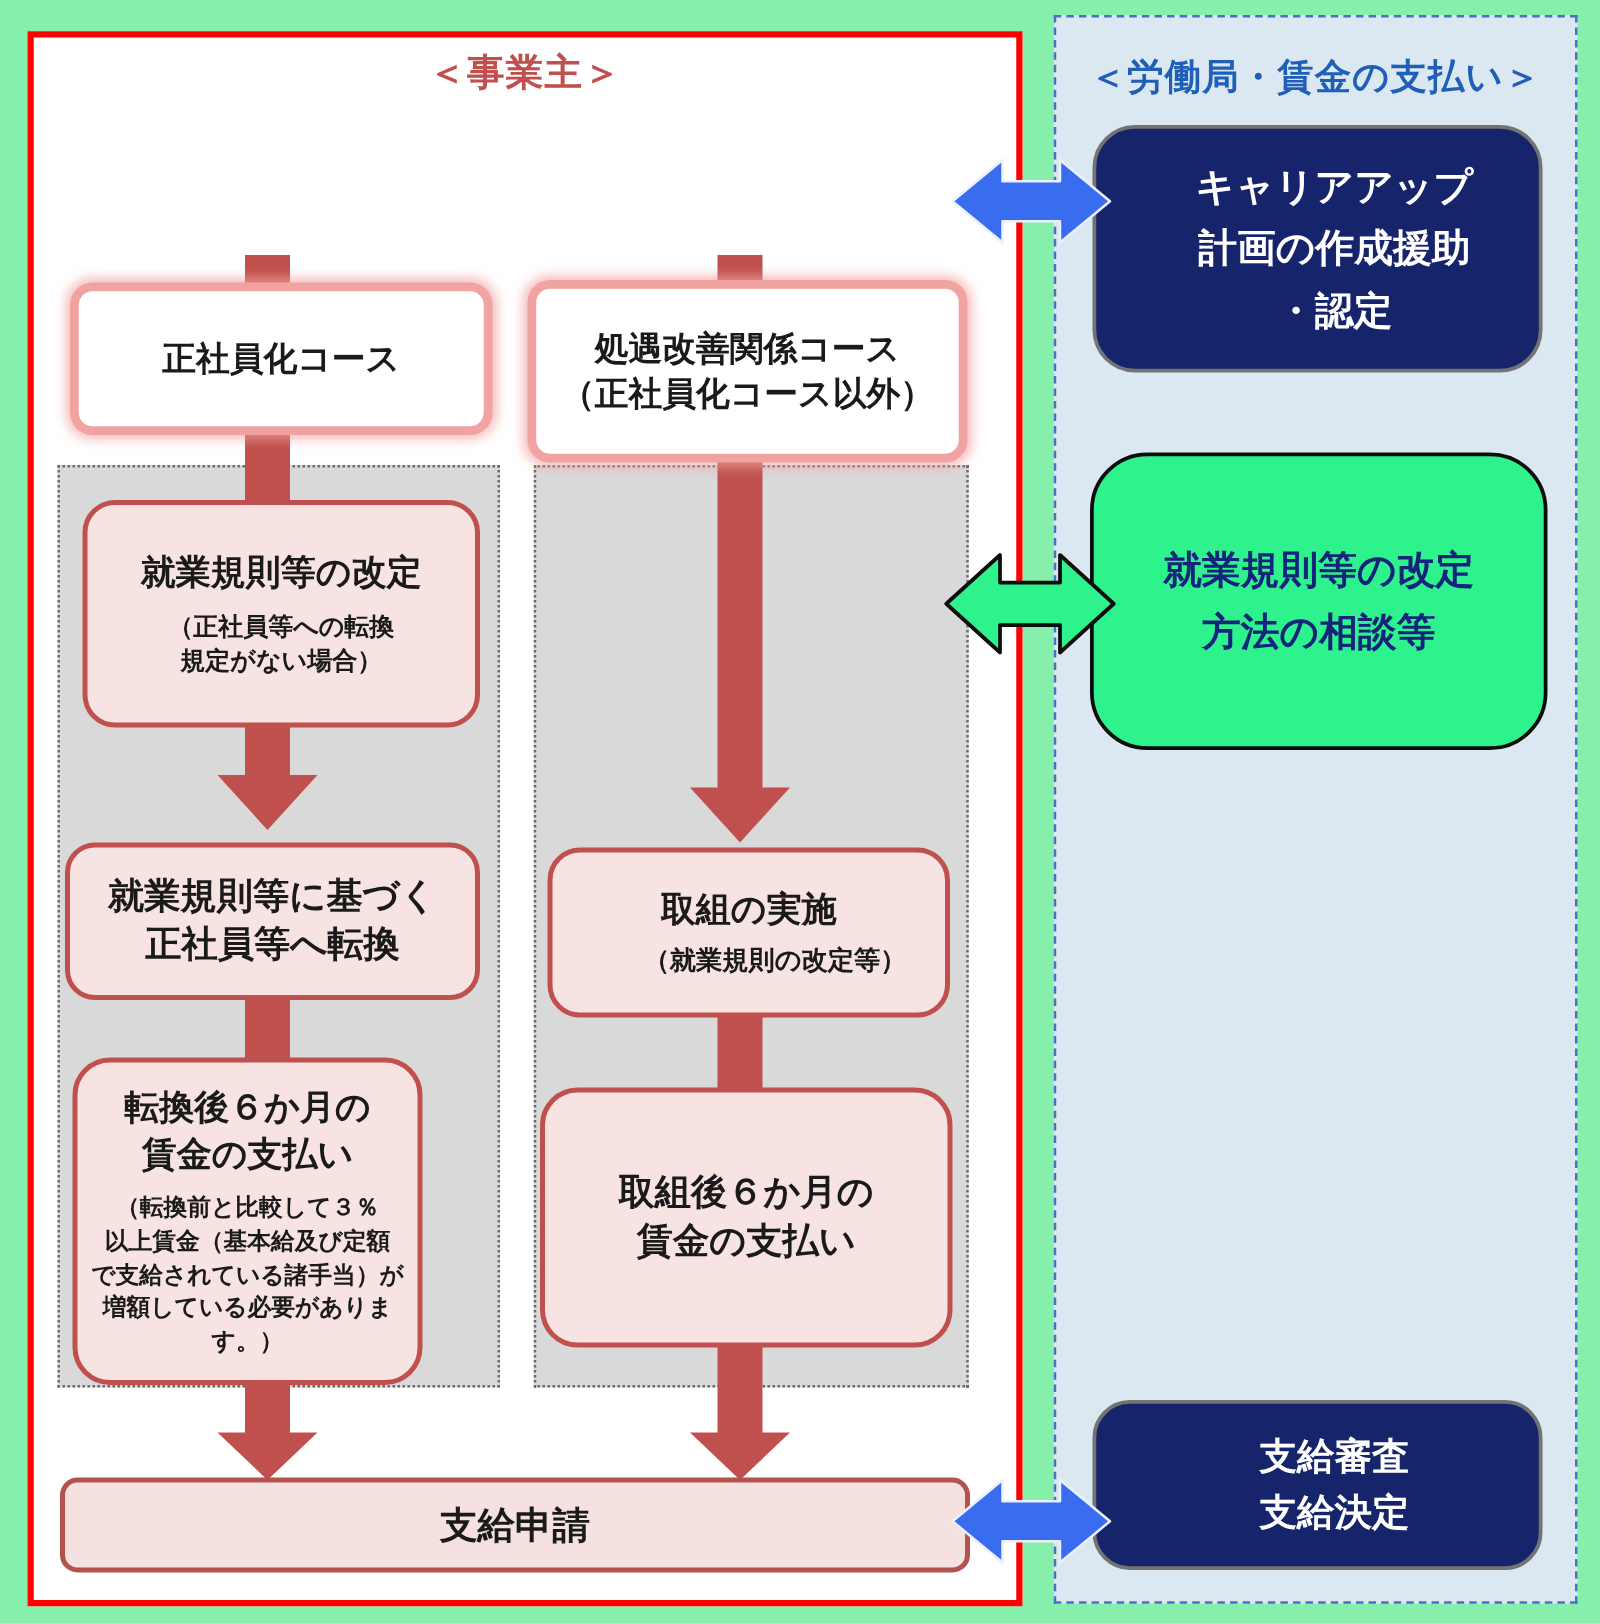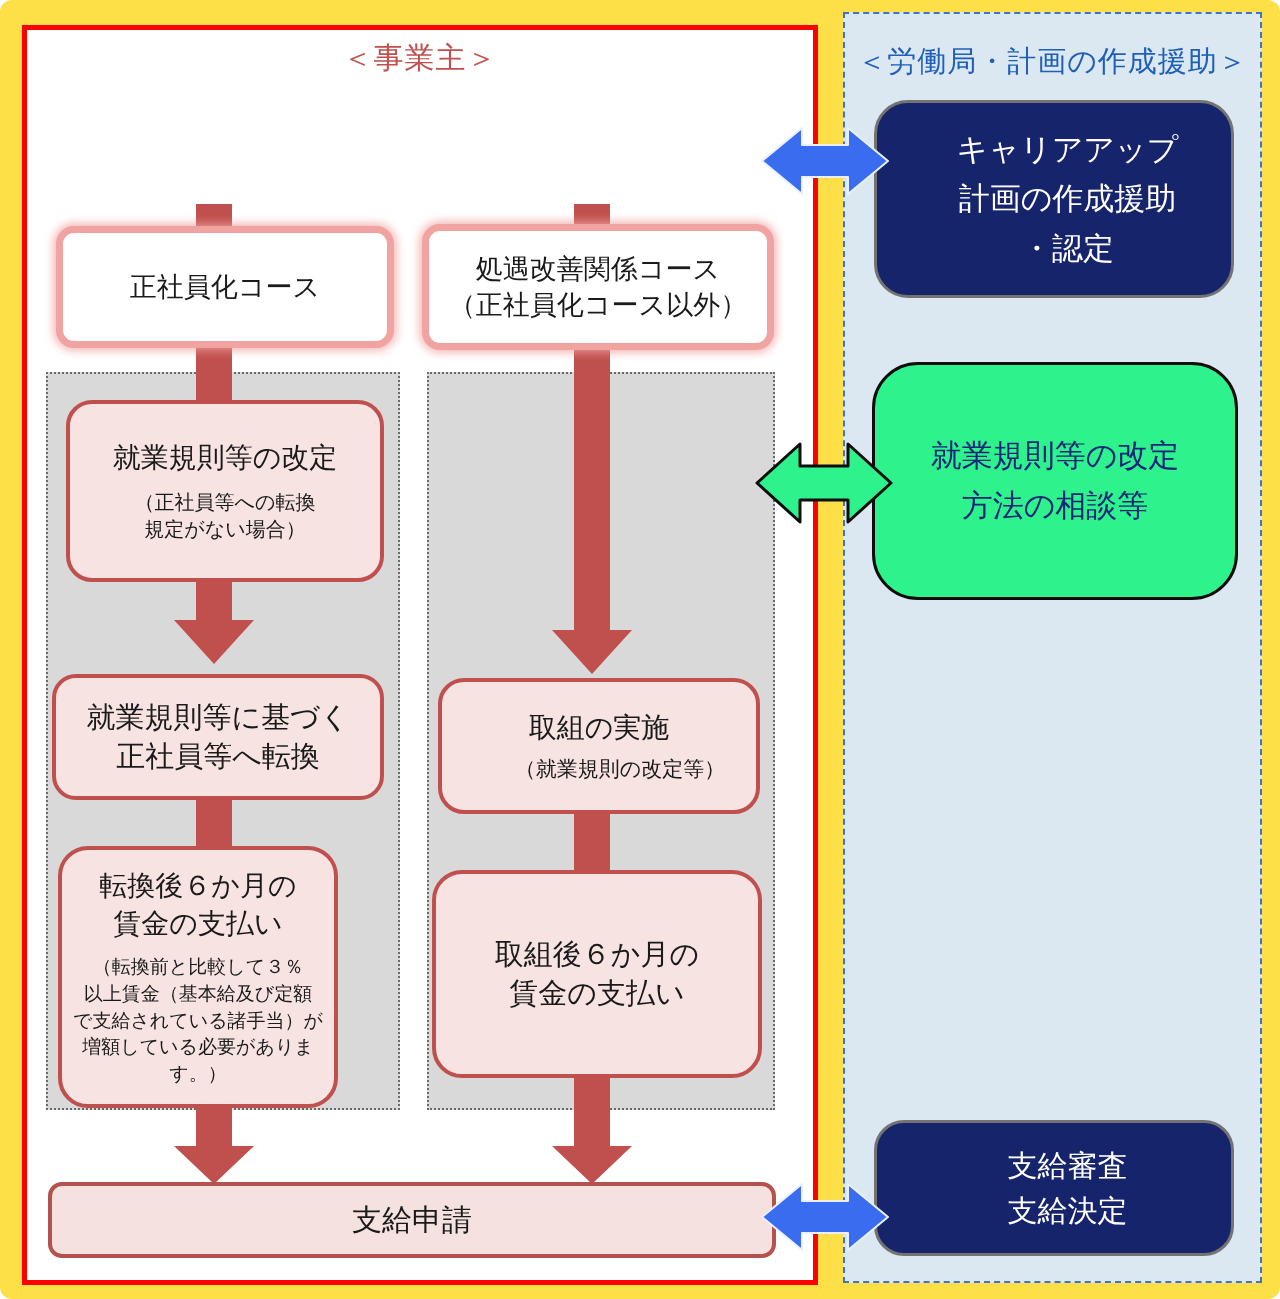--- a/index.html
+++ b/index.html
@@ -14,37 +14,37 @@
     --blue-panel-border:#4472c4;
     --navy-fill:#16256b;
     --navy-text:#13257a;
     --green-fill:#2ef28c;
     --blue-arrow:#3a6cf0;
     --right-title-blue:#1f5fb8;
     --text-dark:#1a1a1a;
   }
   *{margin:0;padding:0;box-sizing:border-box;}
   body{background:#ffffff;font-family:"Liberation Sans","DejaVu Sans",sans-serif;}
-  .canvas{position:relative;width:1280px;height:1299px;background:#fde047;overflow:hidden;font-weight:400;color:var(--text-dark);border-radius:12px;}
+  .canvas{position:relative;width:1280px;height:1299px;background:#86efac;overflow:hidden;font-weight:700;color:var(--text-dark);}
   .abs{position:absolute;}
   .panel-employer{left:22px;top:25px;width:796px;height:1260px;border:5px solid var(--outer-border);background:#ffffff;z-index:0;}
   .panel-bureau{left:843px;top:12px;width:419px;height:1271px;border:2px dashed var(--blue-panel-border);background:var(--blue-panel-fill);z-index:0;}
   .gray-zone{background:var(--gray-fill);border:2px dotted var(--gray-border);z-index:1;}
   .gray-left{left:46px;top:372px;width:354px;height:738px;}
   .gray-right{left:427px;top:372px;width:348px;height:738px;}
   .panel-title{text-align:center;font-size:30px;letter-spacing:1px;z-index:2;white-space:nowrap;}
   .employer-title{left:22px;top:38px;width:796px;color:var(--accent-red);}
   .bureau-title{left:843px;top:42px;width:419px;color:var(--right-title-blue);font-size:29px;}
   .box{display:flex;flex-direction:column;align-items:center;justify-content:center;text-align:center;white-space:pre-line;z-index:3;}
   .pinkbox{background:var(--pink-fill);border:4px solid var(--box-border-red);border-radius:18px;}
   .plan-box{left:48px;top:99px;width:728px;height:107px;font-size:31px;}
   .apply-box{left:48px;top:1182px;width:728px;height:76px;font-size:30px;border-radius:14px;}
   .course-box{background:#ffffff;border:7px solid var(--pale-pink-border);border-radius:18px;box-shadow:0 0 9px 3px rgba(240,163,160,.75);font-size:27px;line-height:1.35;}
   .course-left{left:56px;top:226px;width:338px;height:122px;}
-  .course-right{left:422px;top:224px;width:352px;height:126px;text-align:center;}
+  .course-right{left:422px;top:224px;width:352px;height:146px;text-align:center;}
   .stepbox{background:#f6e3e2;border:4px solid var(--accent-red);border-radius:24px;line-height:1.35;}
   .revise-box{left:66px;top:400px;width:318px;height:182px;border-radius:26px;}
   .convert-box{left:52px;top:674px;width:332px;height:126px;font-size:29px;}
   .wage-left-box{left:58px;top:846px;width:280px;height:262px;border-radius:30px;}
   .implement-box{left:438px;top:678px;width:322px;height:136px;border-radius:26px;}
   .wage-right-box{left:432px;top:870px;width:330px;height:208px;border-radius:30px;font-size:29px;}
   .step-title{font-size:28px;line-height:1.35;white-space:pre-line;}
   .step-note{font-size:20px;line-height:1.35;margin-top:12px;white-space:pre-line;}
   .wage-note{font-size:19px;line-height:1.4;margin-top:12px;white-space:pre-line;}
   .navybox{background:var(--navy-fill);border:3px solid #737373;color:#ffffff;line-height:1.6;font-size:31px;padding-left:27px;}
@@ -60,21 +60,21 @@
 
 <div class="canvas">
 
   <div class="abs panel-employer"></div>
   <div class="abs panel-bureau"></div>
 
   <div class="abs gray-zone gray-left"></div>
   <div class="abs gray-zone gray-right"></div>
 
   <div class="abs panel-title employer-title">＜事業主＞</div>
-  <div class="abs panel-title bureau-title">＜労働局・計画の作成援助＞</div>
+  <div class="abs panel-title bureau-title">＜労働局・賃金の支払い＞</div>
 
   <div class="stub" style="left:196px;top:204px;height:34px;"></div>
   <div class="stub" style="left:574px;top:204px;height:30px;"></div>
   <div class="stub" style="left:196px;top:344px;height:60px;"></div>
   <div class="stub" style="left:196px;top:578px;height:44px;"></div>
   <div class="ahead" style="left:174px;top:620px;border-top:44px solid var(--accent-red);"></div>
   <div class="stub" style="left:196px;top:798px;height:50px;"></div>
   <div class="stub" style="left:196px;top:1104px;height:44px;"></div>
   <div class="ahead" style="left:174px;top:1146px;border-top:38px solid var(--accent-red);"></div>
   <div class="stub" style="left:574px;top:346px;height:286px;"></div>

